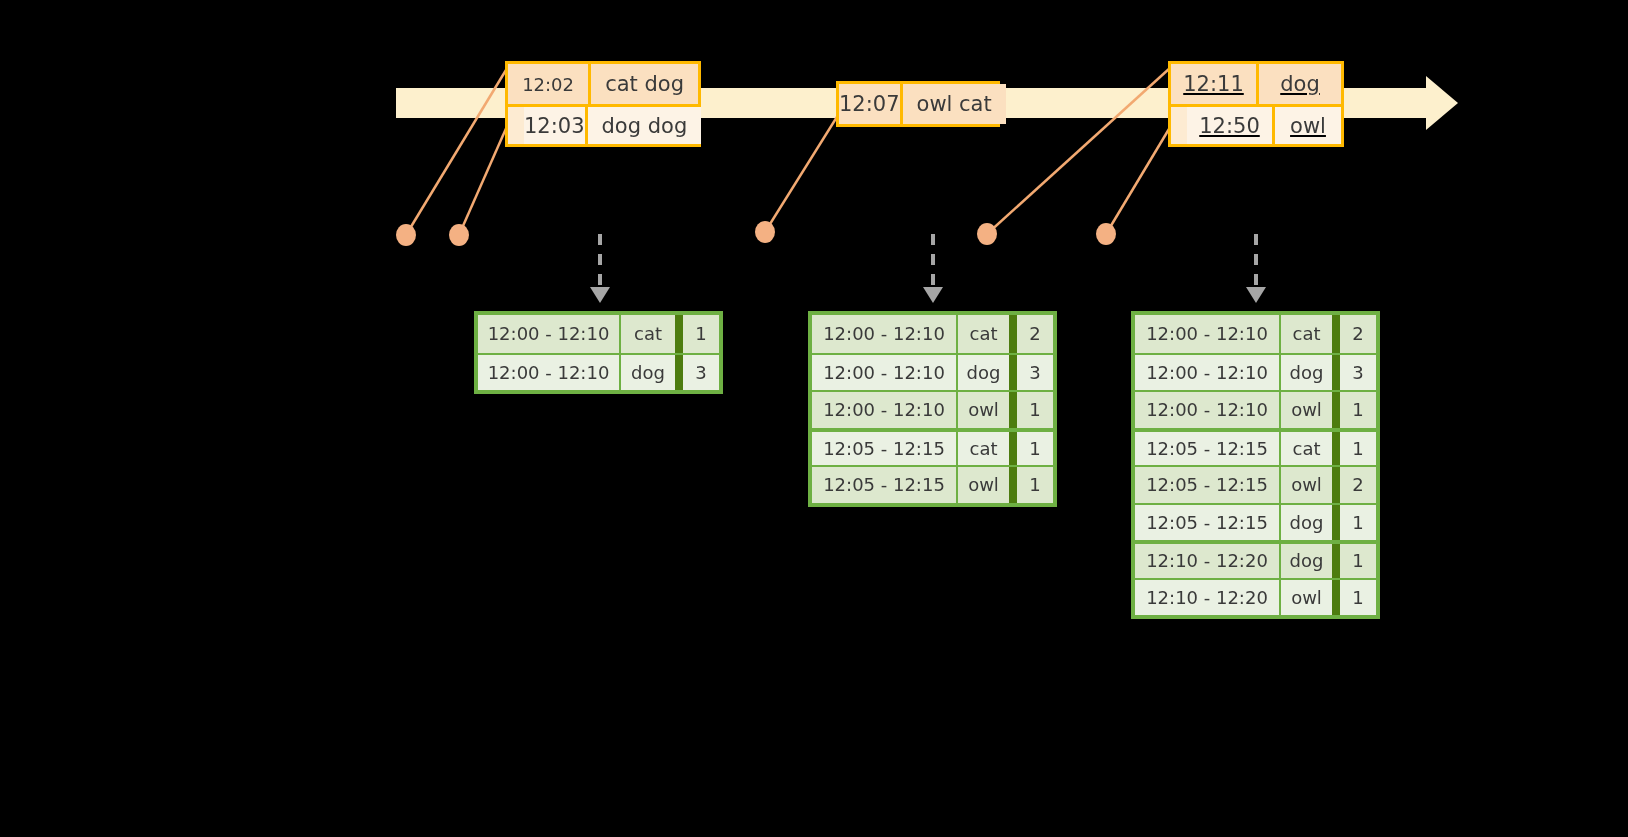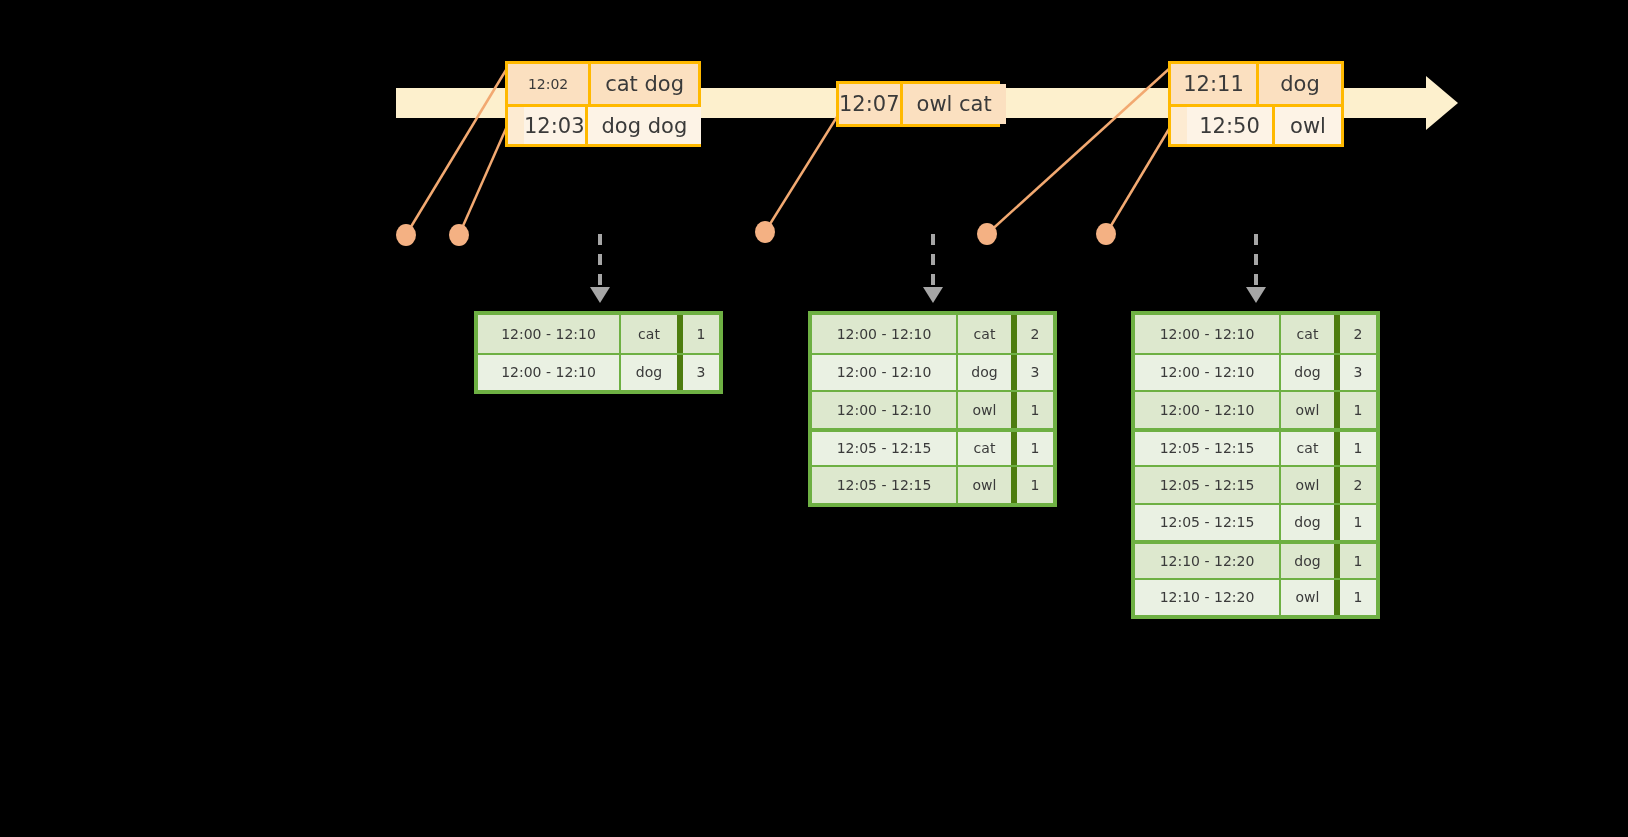--- a/index.html
+++ b/index.html
@@ -79,21 +79,21 @@
     justify-content: center;
     font-size: 21px;
     color: #3a3a3a;
     box-sizing: border-box;
     padding: 0 14px;
     white-space: nowrap;
   }
 
   #event-box-1 { left: 505px; top: 61px; width: 196px; }
   #event-box-2 { left: 836px; top: 81px; width: 164px; }
-  #event-box-3 { left: 1168px; top: 61px; width: 176px; }
+  #event-box-3 { left: 1168px; top: 61px; width: 176px; text-decoration: underline; }
 
   
   #connectors {
     position: absolute;
     left: 0; top: 0;
     width: 1628px;
     height: 837px;
     pointer-events: none;
   }
 
@@ -114,32 +114,32 @@
   }
   .res-row.group-end + .res-row {
     border-top: 4px solid #6eb043;
   }
   .res-row.shade .rc { background: #dde8ce; }
   .res-row.light .rc { background: #eaf1e3; }
   .rc {
     display: flex;
     align-items: center;
     justify-content: center;
-    font-size: 14px;
+    font-size: 18px;
     color: #3a3a3a;
     box-sizing: border-box;
     white-space: nowrap;
   }
   .rc-window {
     flex: 0 0 auto;
     border-right: 2px solid #6eb043;
   }
   .rc-word {
     flex: 0 0 58px;
-    border-right: 6px solid #4d7c0f;
+    border-right: 8px solid #4d7c0f;
   }
   .rc-count {
     flex: 1 1 auto;
   }
 
   #result-table-1 { left: 474px; top: 311px; width: 249px; }
   #result-table-1 .rc-window { flex: 0 0 143px; }
   #result-table-1 .rc-word   { flex: 0 0 62px; }
 
   #result-table-2 { left: 808px; top: 311px; width: 249px; }

